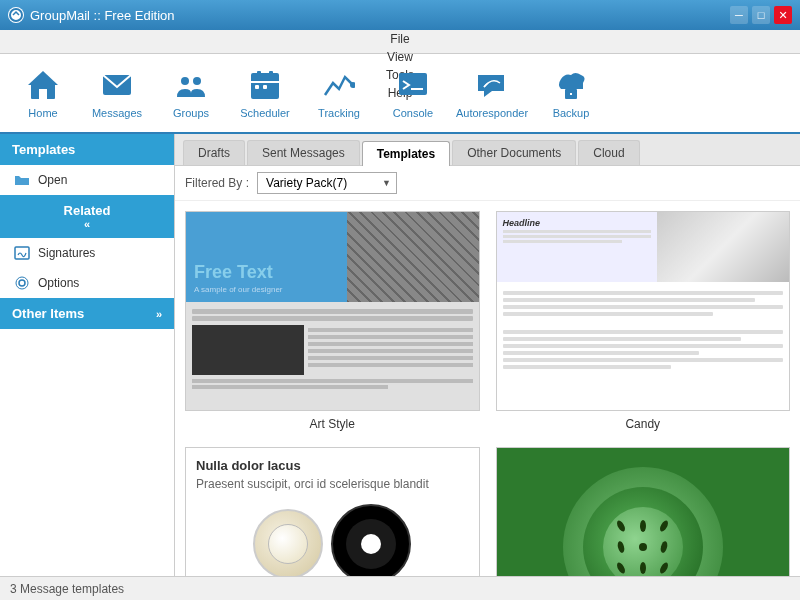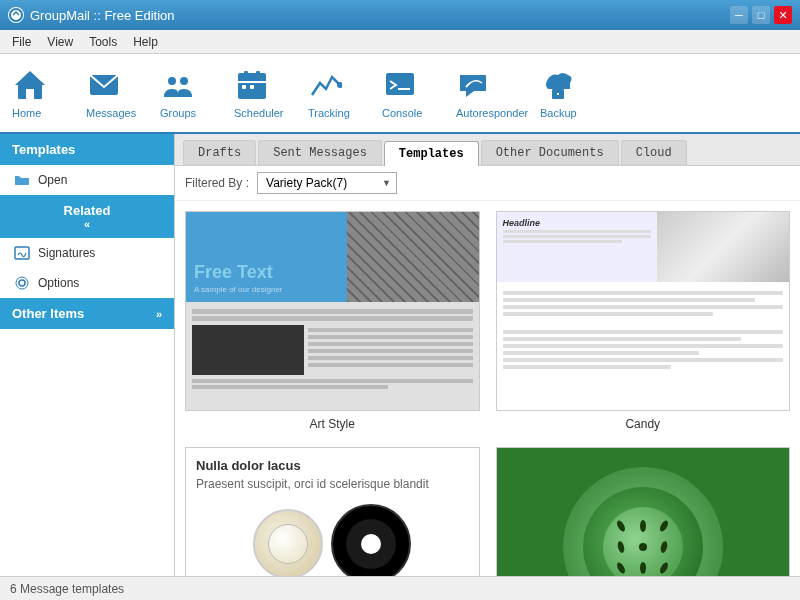--- a/index.html
+++ b/index.html
@@ -24,37 +24,38 @@
     .title-bar-btn.minimize, .title-bar-btn.maximize { background: rgba(255,255,255,0.2); border-radius: 2px; }
 
     
     .menu-bar {
       height: 24px;
       background: #f0f0f0;
       display: flex;
       align-items: center;
       padding: 0 4px;
       border-bottom: 1px solid #ccc;
+      flex-direction: column;
     }
     .menu-item { padding: 2px 8px; font-size: 12px; cursor: pointer; color: #333; }
 
     
     .toolbar {
       height: 80px;
       background: white;
       display: flex;
       align-items: center;
       padding: 4px 8px;
       border-bottom: 2px solid #2e7fb8;
       gap: 4px;
     }
     .toolbar-btn {
       display: flex;
       flex-direction: column;
-      align-items: flex-start;
+      align-items: center;
       justify-content: center;
       width: 70px;
       height: 68px;
       cursor: pointer;
       padding: 4px;
       border-radius: 3px;
       color: #2e7fb8;
       font-size: 11px;
       gap: 4px;
     }
@@ -118,21 +119,20 @@
     }
     .tab {
       padding: 5px 14px;
       cursor: pointer;
       border: 1px solid #ccc;
       border-bottom: none;
       background: #d8d8d8;
       border-radius: 3px 3px 0 0;
       font-size: 12px;
       color: #444;
-      font-family: Liberation Mono, monospace;
     }
     .tab.active {
       background: white;
       color: #000;
       font-weight: bold;
       border-color: #aaa;
       position: relative;
       bottom: -1px;
       z-index: 2;
     }
@@ -518,14 +518,14 @@
             </div>
           </div>
         </div>
         <div class="template-name"></div>
       </div>
     </div>
   </div>
 </div>
 
 <div class="status-bar">
-  <span>6 Message templates</span>
+  <span>3 Message templates</span>
 </div>
 
 </body></html>

